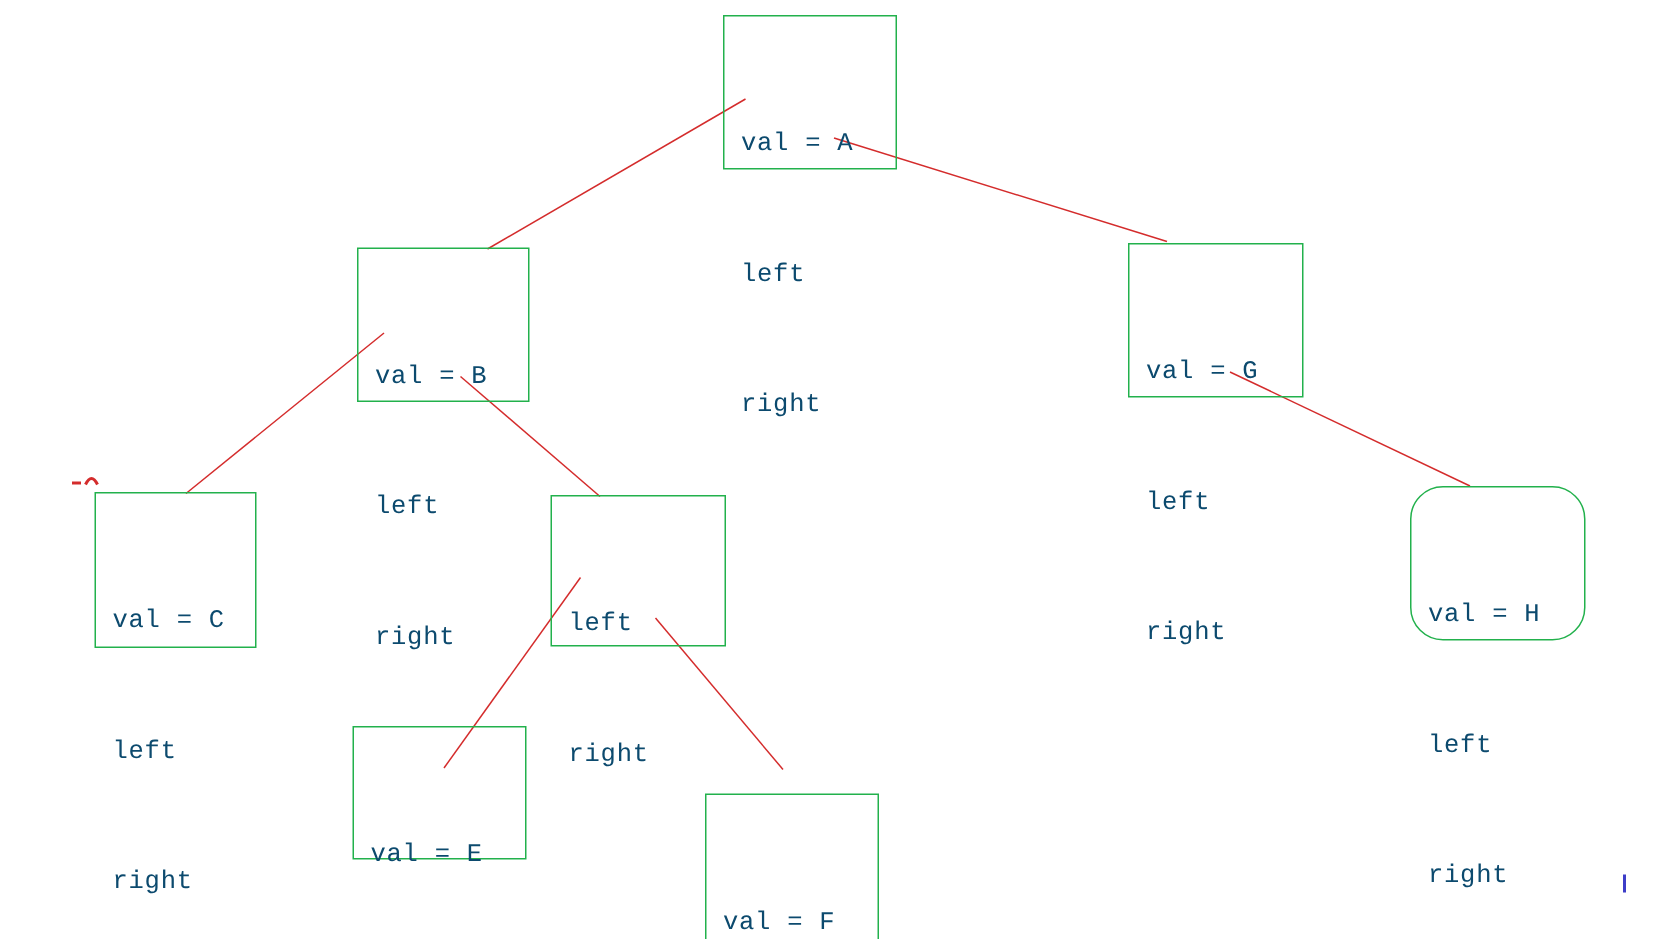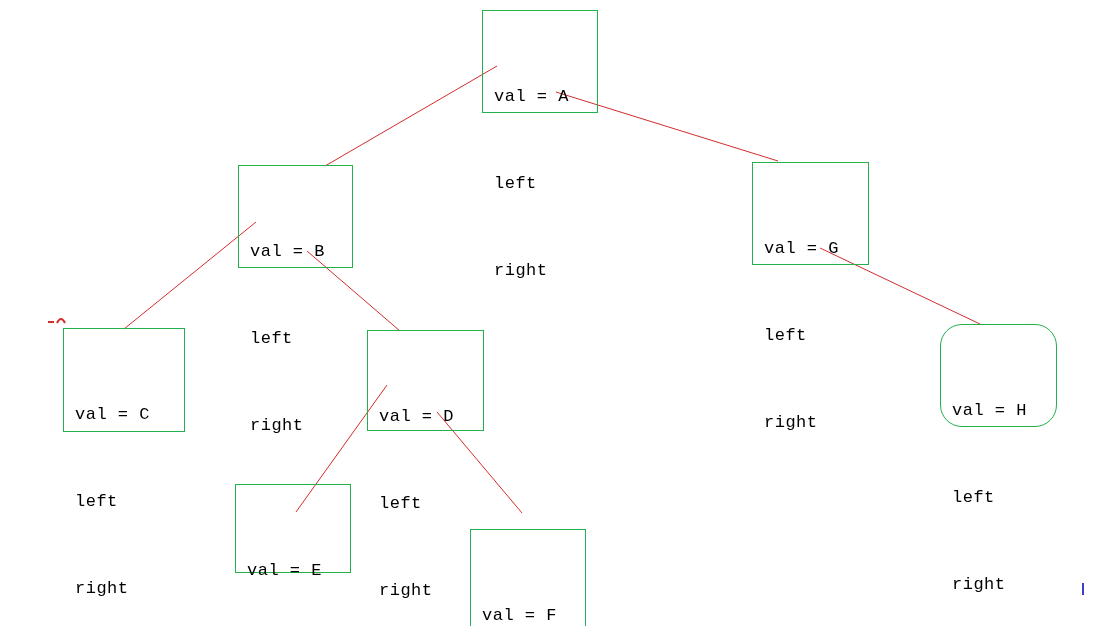--- a/index.html
+++ b/index.html
@@ -21,21 +21,21 @@
     top: 0;
     width: 1106px;
     height: 626px;
     pointer-events: none;
   }
   .node {
     position: absolute;
     box-sizing: border-box;
     border: 1px solid #22b14c;
     background: transparent;
-    color: #000000;
+    color: #0c4a6e;
     font-size: 17px;
     line-height: 29px;
     padding: 13px 0 0 11px;
     letter-spacing: 0.5px;
     white-space: pre;
   }
   .node-line {
     height: 29px;
   }
   .caret {
@@ -71,27 +71,26 @@
       <div class="node" style="left: 238px; top: 165px; width: 115px; height: 103px;">
     <div class="node-line">val = B</div>
     <div class="node-line">left</div>
     <div class="node-line">right</div>
   </div>
       <div class="node" style="left: 752px; top: 162px; width: 117px; height: 103px;">
     <div class="node-line">val = G</div>
     <div class="node-line">left</div>
     <div class="node-line">right</div>
   </div>
-      <div class="node" style="left: 63px; top: 328px; width: 122px; height: 104px;">
+      <div class="node" style="left: 63px; top: 328px; width: 108px; height: 104px;">
     <div class="node-line">val = C</div>
     <div class="node-line">left</div>
     <div class="node-line">right</div>
   </div>
       <div class="node" style="left: 367px; top: 330px; width: 117px; height: 101px;">
-    <div class="node-line">val = D</div>
     <div class="node-line">left</div>
     <div class="node-line">right</div>
   </div>
       <div class="node" style="left: 235px; top: 484px; width: 116px; height: 89px;">
     <div class="node-line">val = E</div>
     
     
   </div>
       <div class="node" style="left: 470px; top: 513px; width: 116px; height: 103px; margin-top: 16px;">
     <div class="node-line">val = F</div>

